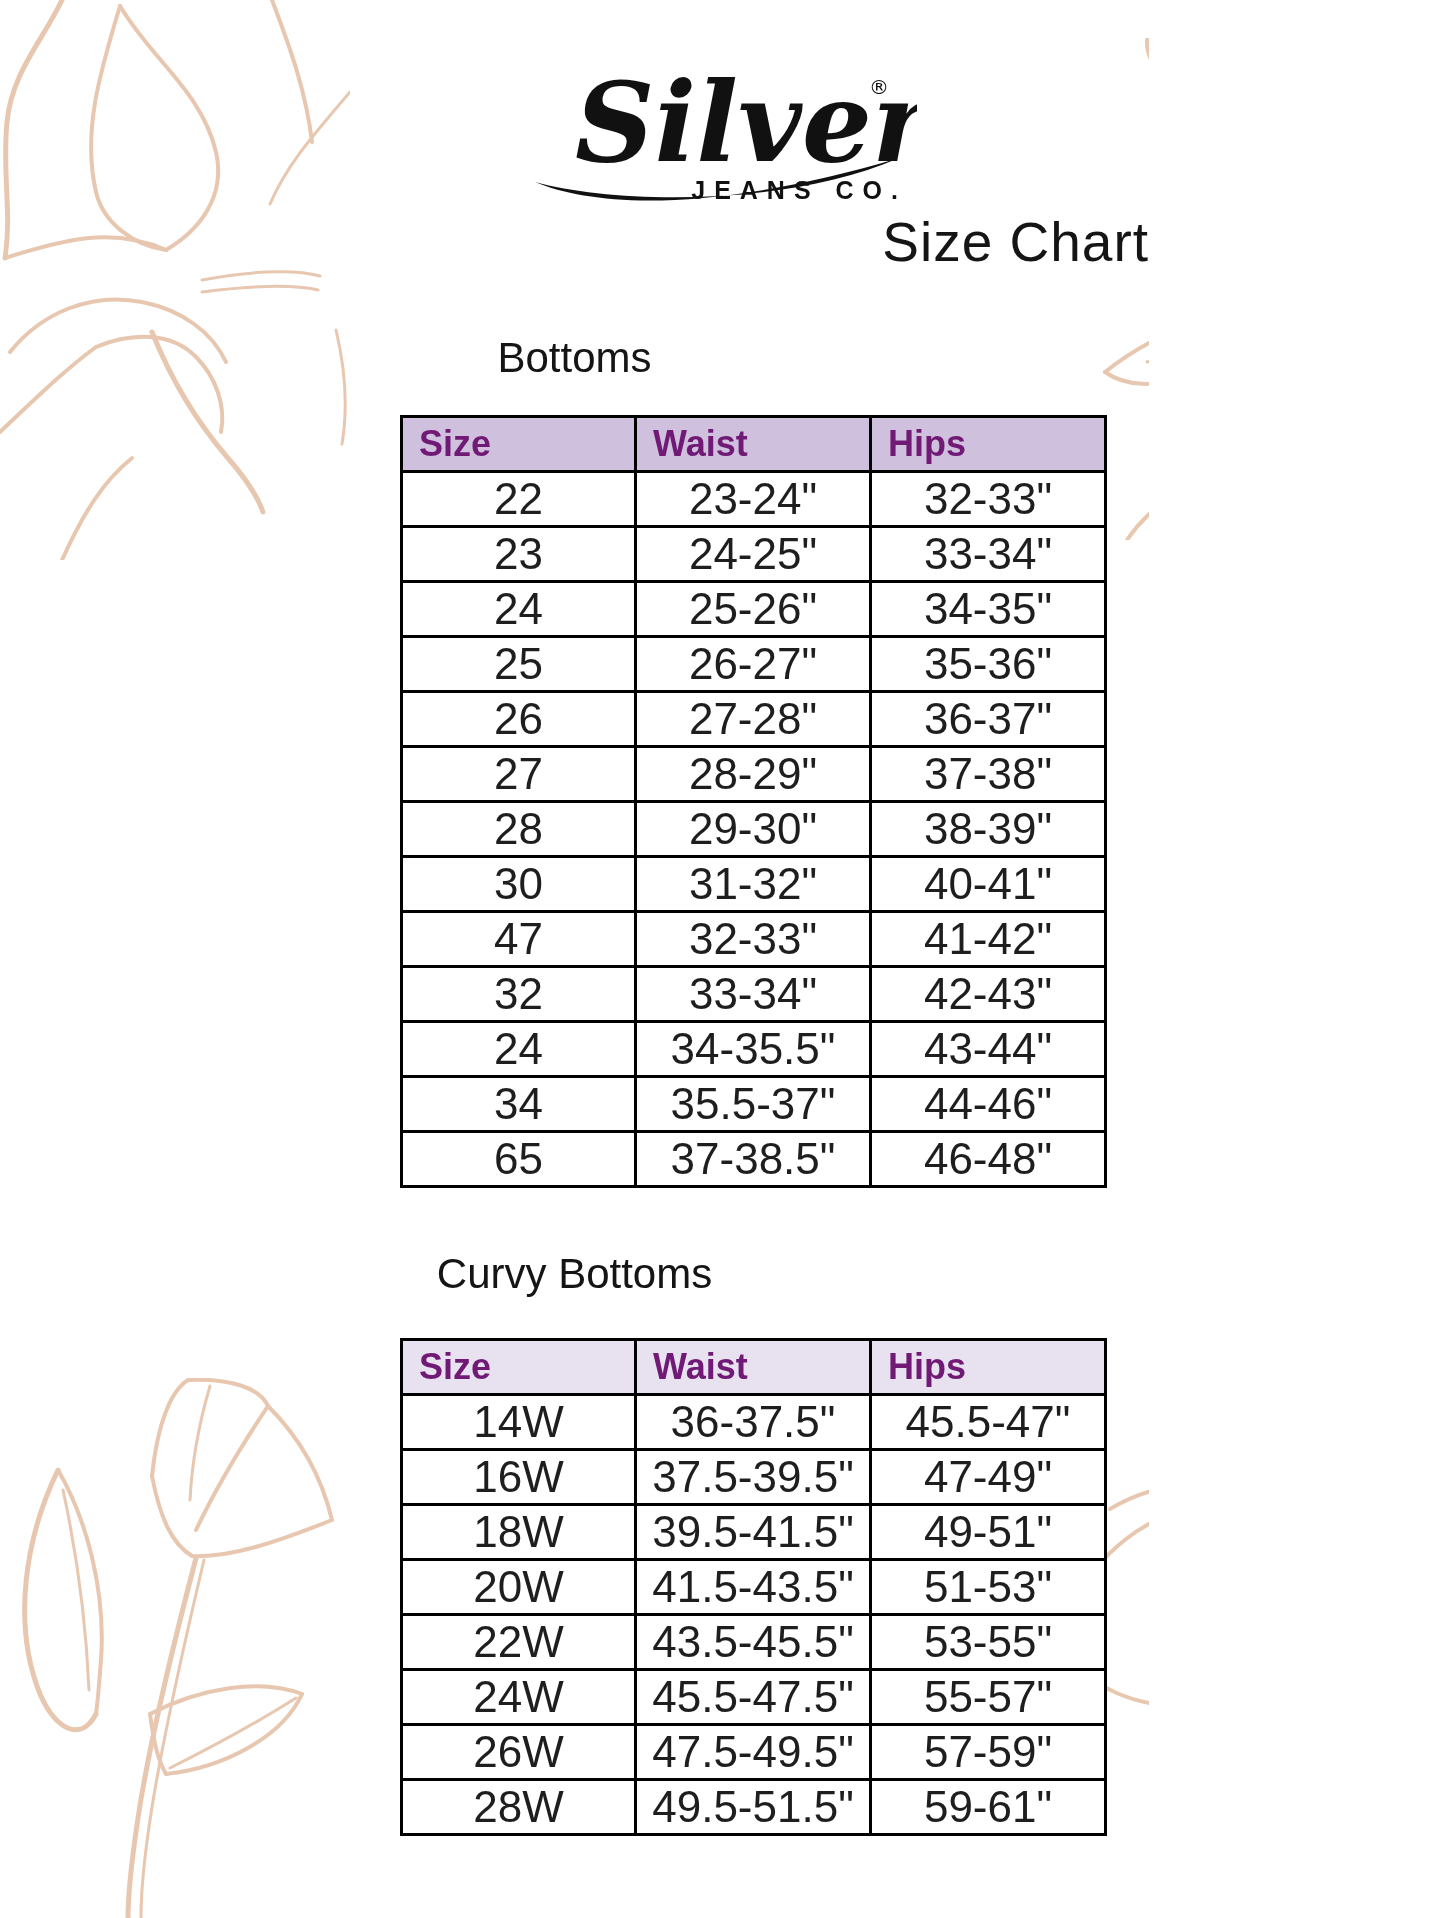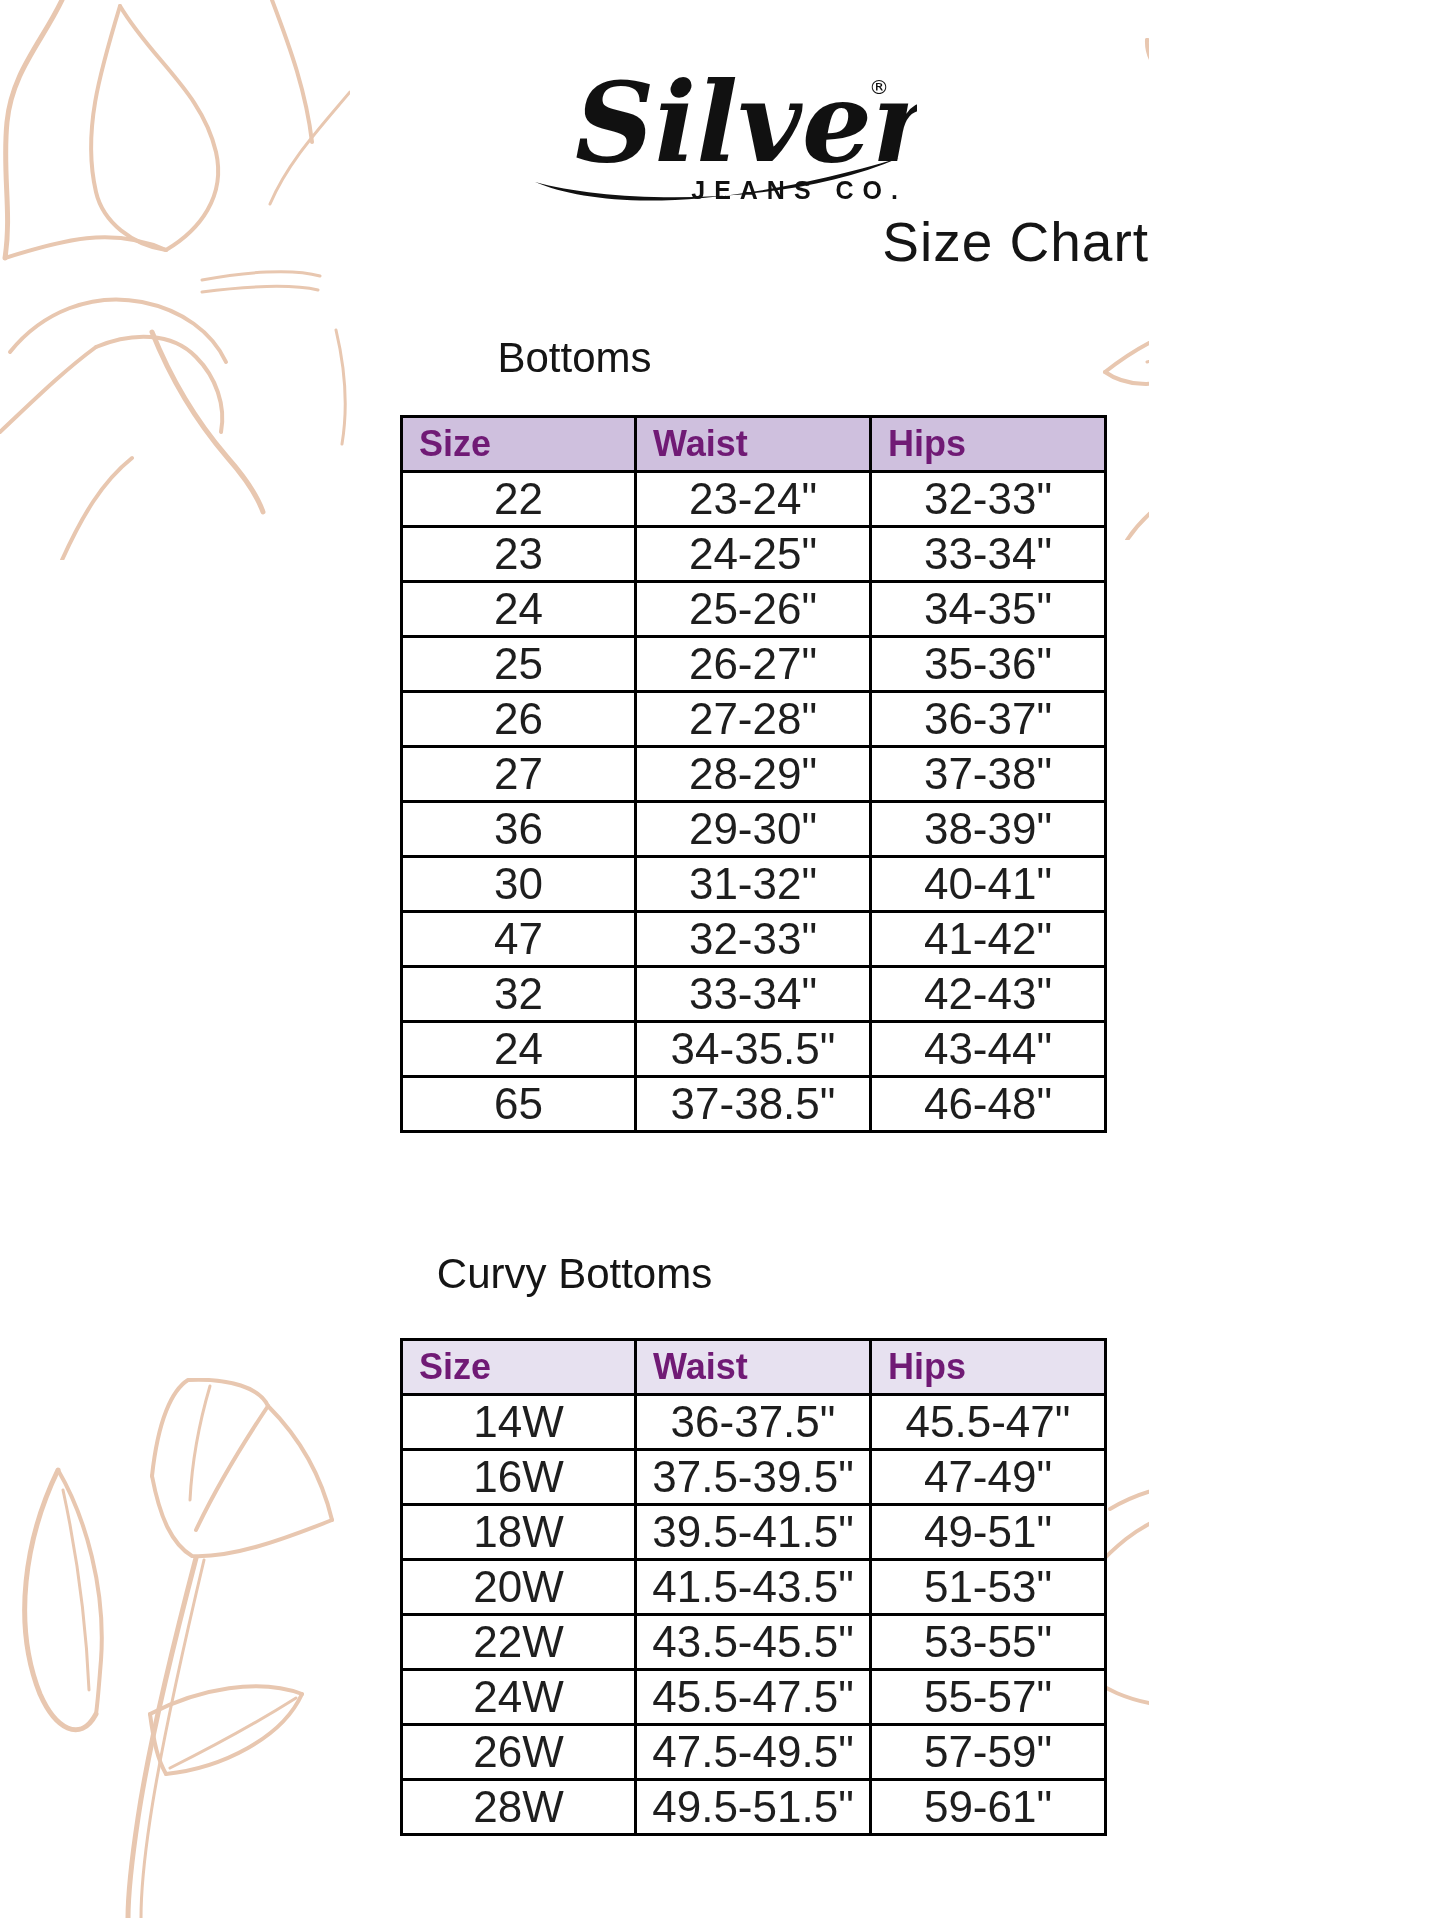--- a/index.html
+++ b/index.html
@@ -166,21 +166,21 @@
           <td>26</td>
           <td>27-28"</td>
           <td>36-37"</td>
         </tr>
         <tr>
           <td>27</td>
           <td>28-29"</td>
           <td>37-38"</td>
         </tr>
         <tr>
-          <td>36</td>
+          <td>28</td>
           <td>29-30"</td>
           <td>38-39"</td>
         </tr>
         <tr>
           <td>30</td>
           <td>31-32"</td>
           <td>40-41"</td>
         </tr>
         <tr>
           <td>47</td>
@@ -189,20 +189,25 @@
         </tr>
         <tr>
           <td>32</td>
           <td>33-34"</td>
           <td>42-43"</td>
         </tr>
         <tr>
           <td>24</td>
           <td>34-35.5"</td>
           <td>43-44"</td>
+        </tr>
+        <tr>
+          <td>34</td>
+          <td>35.5-37"</td>
+          <td>44-46"</td>
         </tr>
         <tr>
           <td>65</td>
           <td>37-38.5"</td>
           <td>46-48"</td>
         </tr>
       </tbody>
   </table>
 
   <table id="curvy-table" class="size-table">

